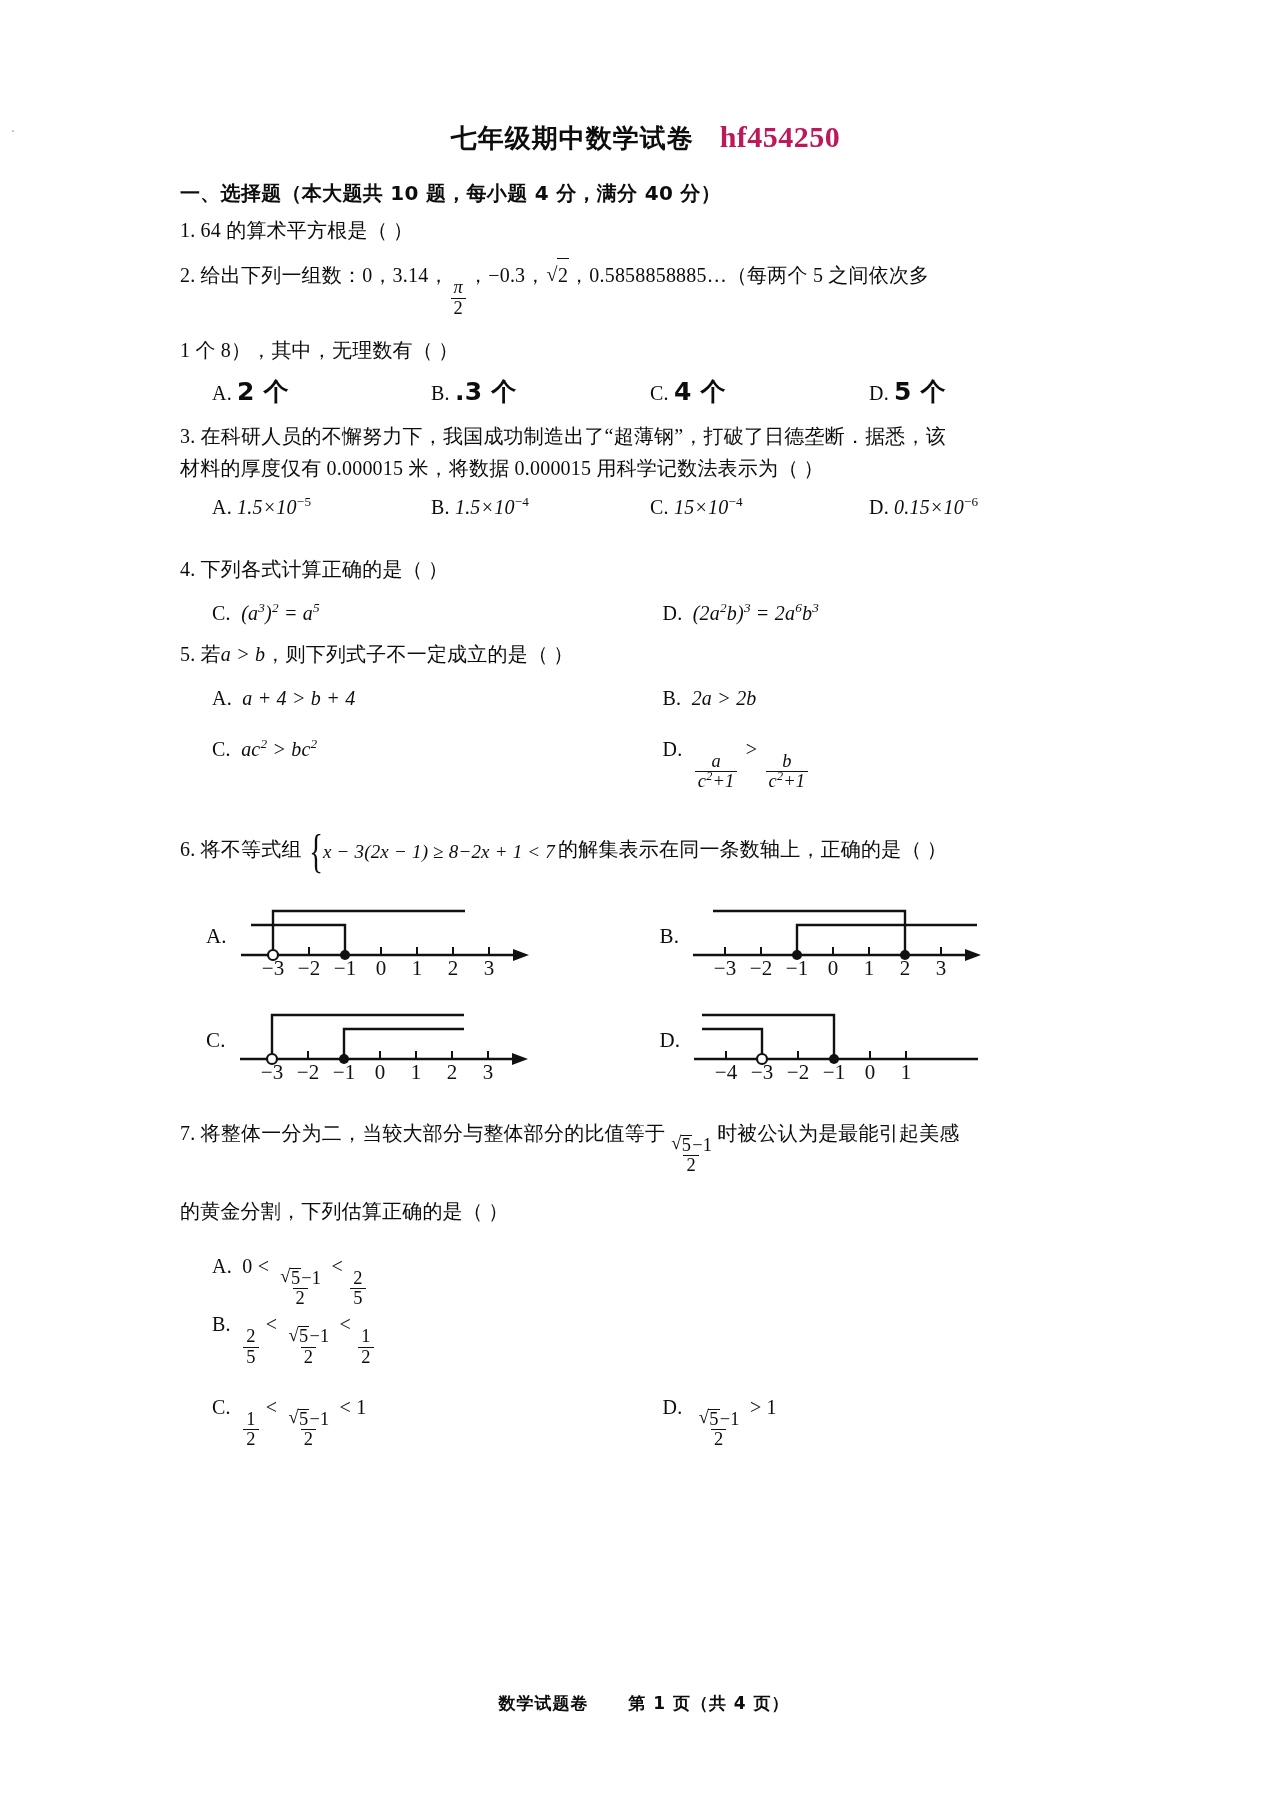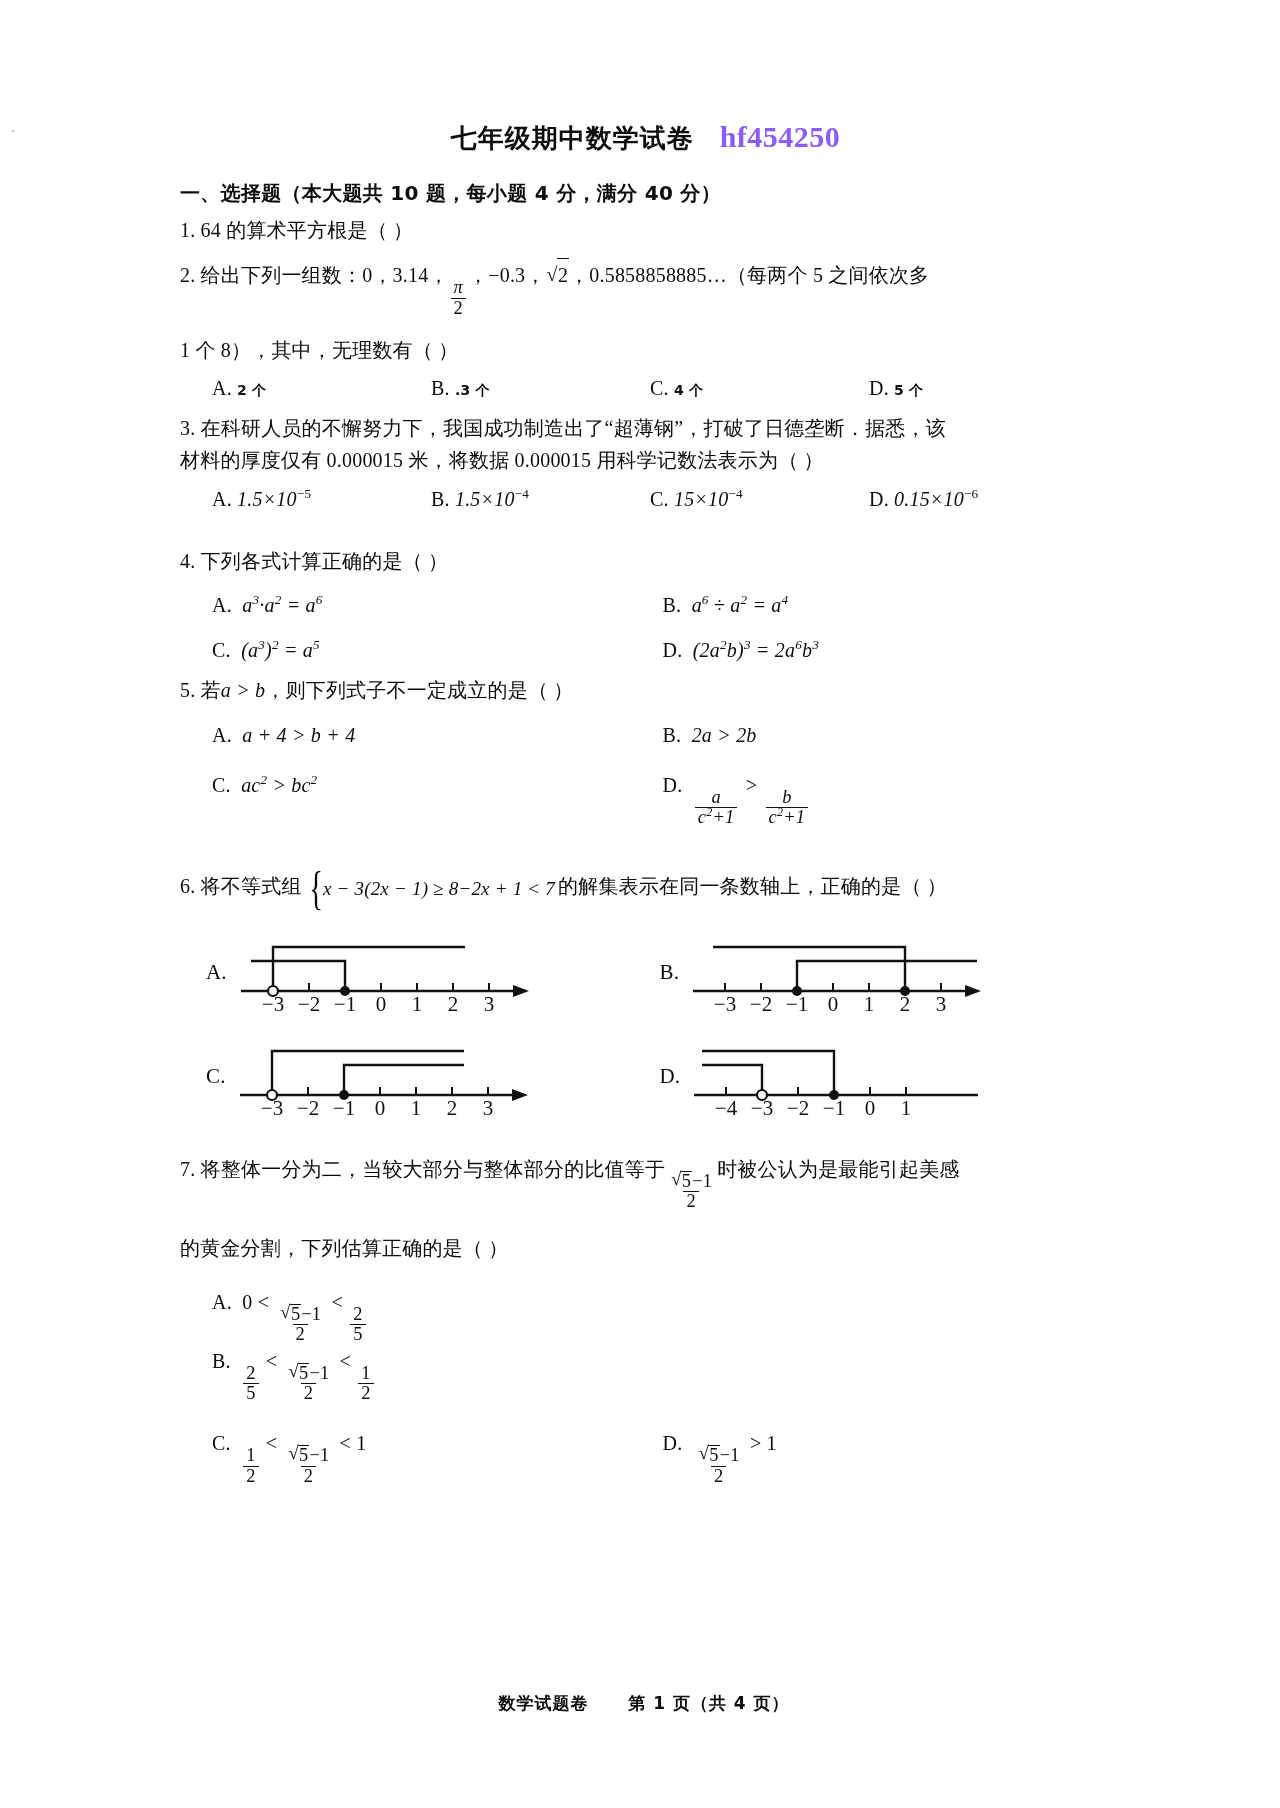--- a/index.html
+++ b/index.html
@@ -26,21 +26,21 @@
     gap:26px;
     margin-top:22px;
   }
   .doc-title{
     font-family:"DejaVu Sans","Liberation Sans",sans-serif;
     font-weight:bold;
     font-size:26px;
     letter-spacing:1px;
   }
   .doc-code{
-    color:#8b5cf6;
+    color:#be185d;
     font-family:"Liberation Serif","DejaVu Serif",serif;
     font-weight:bold;
     font-size:30px;
     letter-spacing:0.5px;
   }
   
   .section-head{
     font-family:"DejaVu Sans","Liberation Sans",sans-serif;
     font-weight:bold;
     font-size:20px;
@@ -51,21 +51,21 @@
   
   .q{
     font-size:20px;
     line-height:1.62;
     margin-top:7px;
     letter-spacing:0.2px;
   }
   .q-stem{
     margin-left:2px;
   }
-  .cn{font-family:"DejaVu Sans","Liberation Sans",sans-serif;font-size:14px;font-weight:bold;}
+  .cn{font-family:"DejaVu Sans","Liberation Sans",sans-serif;font-size:25px;font-weight:bold;}
   .opts{
     display:flex;
     margin-top:6px;
     margin-left:34px;
   }
   .opts.four > div{width:219px;}
   .opts.two{
     margin-top:12px;
     margin-left:34px;
   }
@@ -231,30 +231,20 @@
           <span class="olabel">D.</span>
           <span class="mi">0.15×10</span><sup>−6</sup>
         </div>
       </div>
     </div>
 
     <div class="q" style="margin-top:30px;">
       <div class="q-stem">
         <span>4.</span>
         <span>下列各式计算正确的是（      ）</span>
-      </div>
-      <div class="opts two">
-        <div class="opt">
-          <span class="olabel">A.</span>
-          <span class="mi">&nbsp;a<sup>3</sup>·a<sup>2</sup> = a<sup>6</sup></span>
-        </div>
-        <div class="opt">
-          <span class="olabel">B.</span>
-          <span class="mi">&nbsp;a<sup>6</sup> ÷ a<sup>2</sup> = a<sup>4</sup></span>
-        </div>
       </div>
       <div class="opts two">
         <div class="opt">
           <span class="olabel">C.</span>
           <span class="mi">&nbsp;(a<sup>3</sup>)<sup>2</sup> = a<sup>5</sup></span>
         </div>
         <div class="opt">
           <span class="olabel">D.</span>
           <span class="mi">&nbsp;(2a<sup>2</sup>b)<sup>3</sup> = 2a<sup>6</sup>b<sup>3</sup></span>
         </div>

